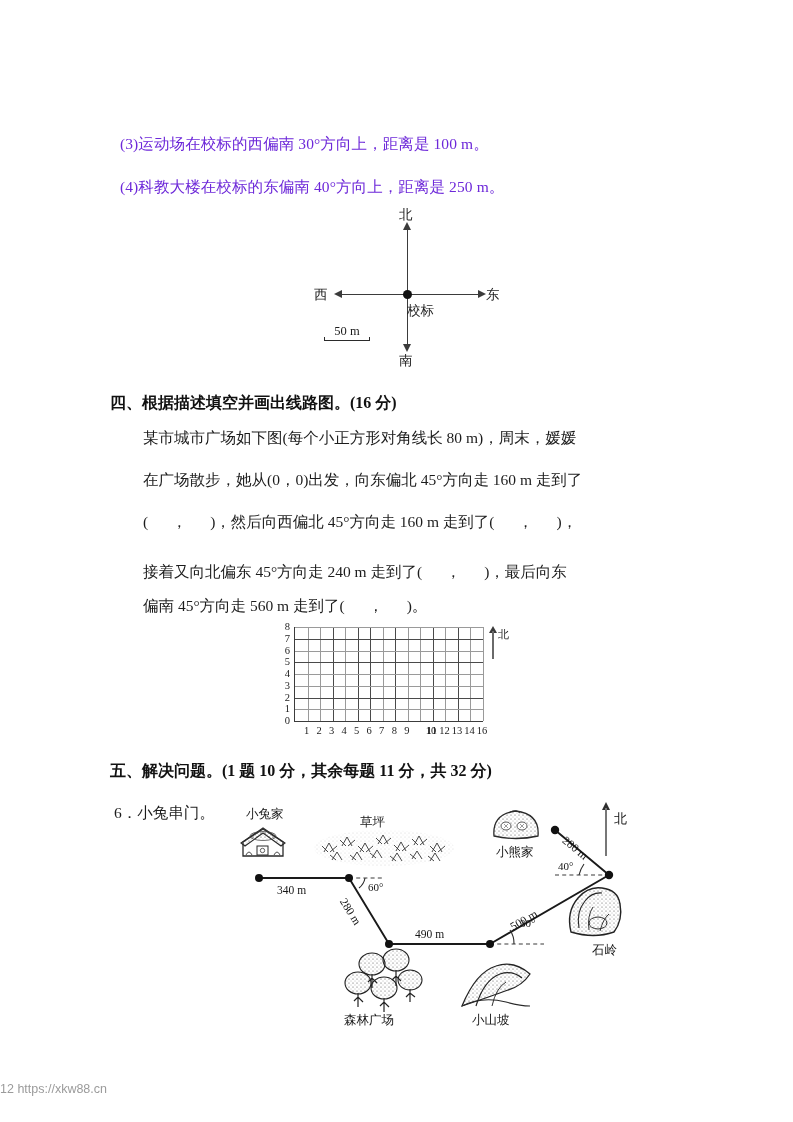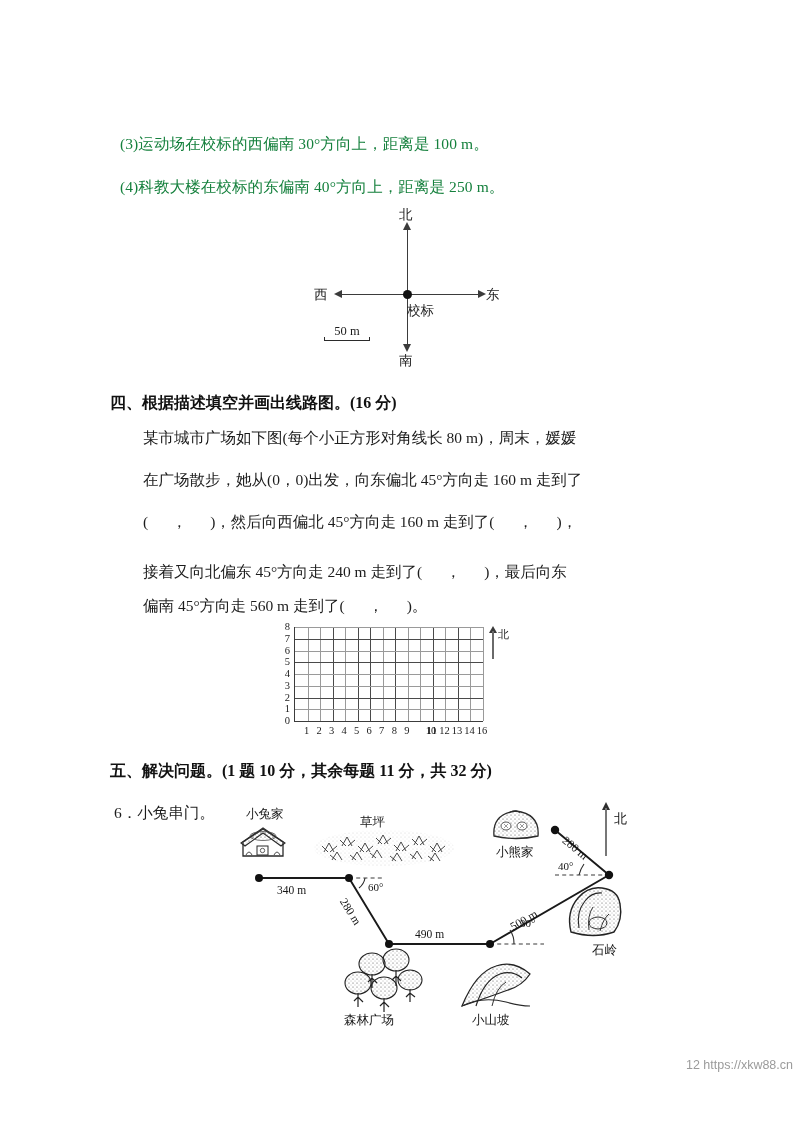--- a/index.html
+++ b/index.html
@@ -12,21 +12,21 @@
     overflow:hidden;
   }
   .page { position:absolute; left:0; top:0; width:793px; height:1122px; }
 
   
   .q-line {
     position:absolute;
     font-size:15.5px;
     letter-spacing:0.1px;
     white-space:nowrap;
-    color:#15803d;
+    color:#6d28d9;
   }
   .sect-head {
     position:absolute;
     font-size:16px;
     font-weight:bold;
     white-space:nowrap;
     color:#111;
   }
   .body-line {
     position:absolute;
@@ -94,22 +94,22 @@
   }
   .m-ang { position:absolute; font-size:11px; color:#151515; white-space:nowrap; }
   .m-north { position:absolute; left:370px; top:2px; width:26px; height:58px; }
   .m-north .shaft { position:absolute; left:3px; top:6px; width:1.6px; height:48px; background:#777; }
   .m-north .head { position:absolute; left:0px; top:0; width:0; height:0;
     border-left:4.2px solid transparent; border-right:4.2px solid transparent; border-bottom:8px solid #2e2e2e; }
   .m-north .lab { position:absolute; left:12px; top:8px; font-size:13px; color:#151515; }
 
   
   .footer {
-    position:absolute; left:0; top:1058px; width:793px;
-    text-align:right; font-size:12.5px; color:#9b9b9b;
+    position:absolute; left:0; top:1082px; width:793px;
+    text-align:left; font-size:12.5px; color:#9b9b9b;
     font-family:"Liberation Sans", sans-serif;
   }
 </style>
 </head>
 <body>
 
 <div class="page">
 
   <div class="q-line" style="left:120px; top:134px;">(3)运动场在校标的西偏南 30°方向上，距离是 100 m。</div>
   <div class="q-line" style="left:120px; top:177px;">(4)科教大楼在校标的东偏南 40°方向上，距离是 250 m。</div>

